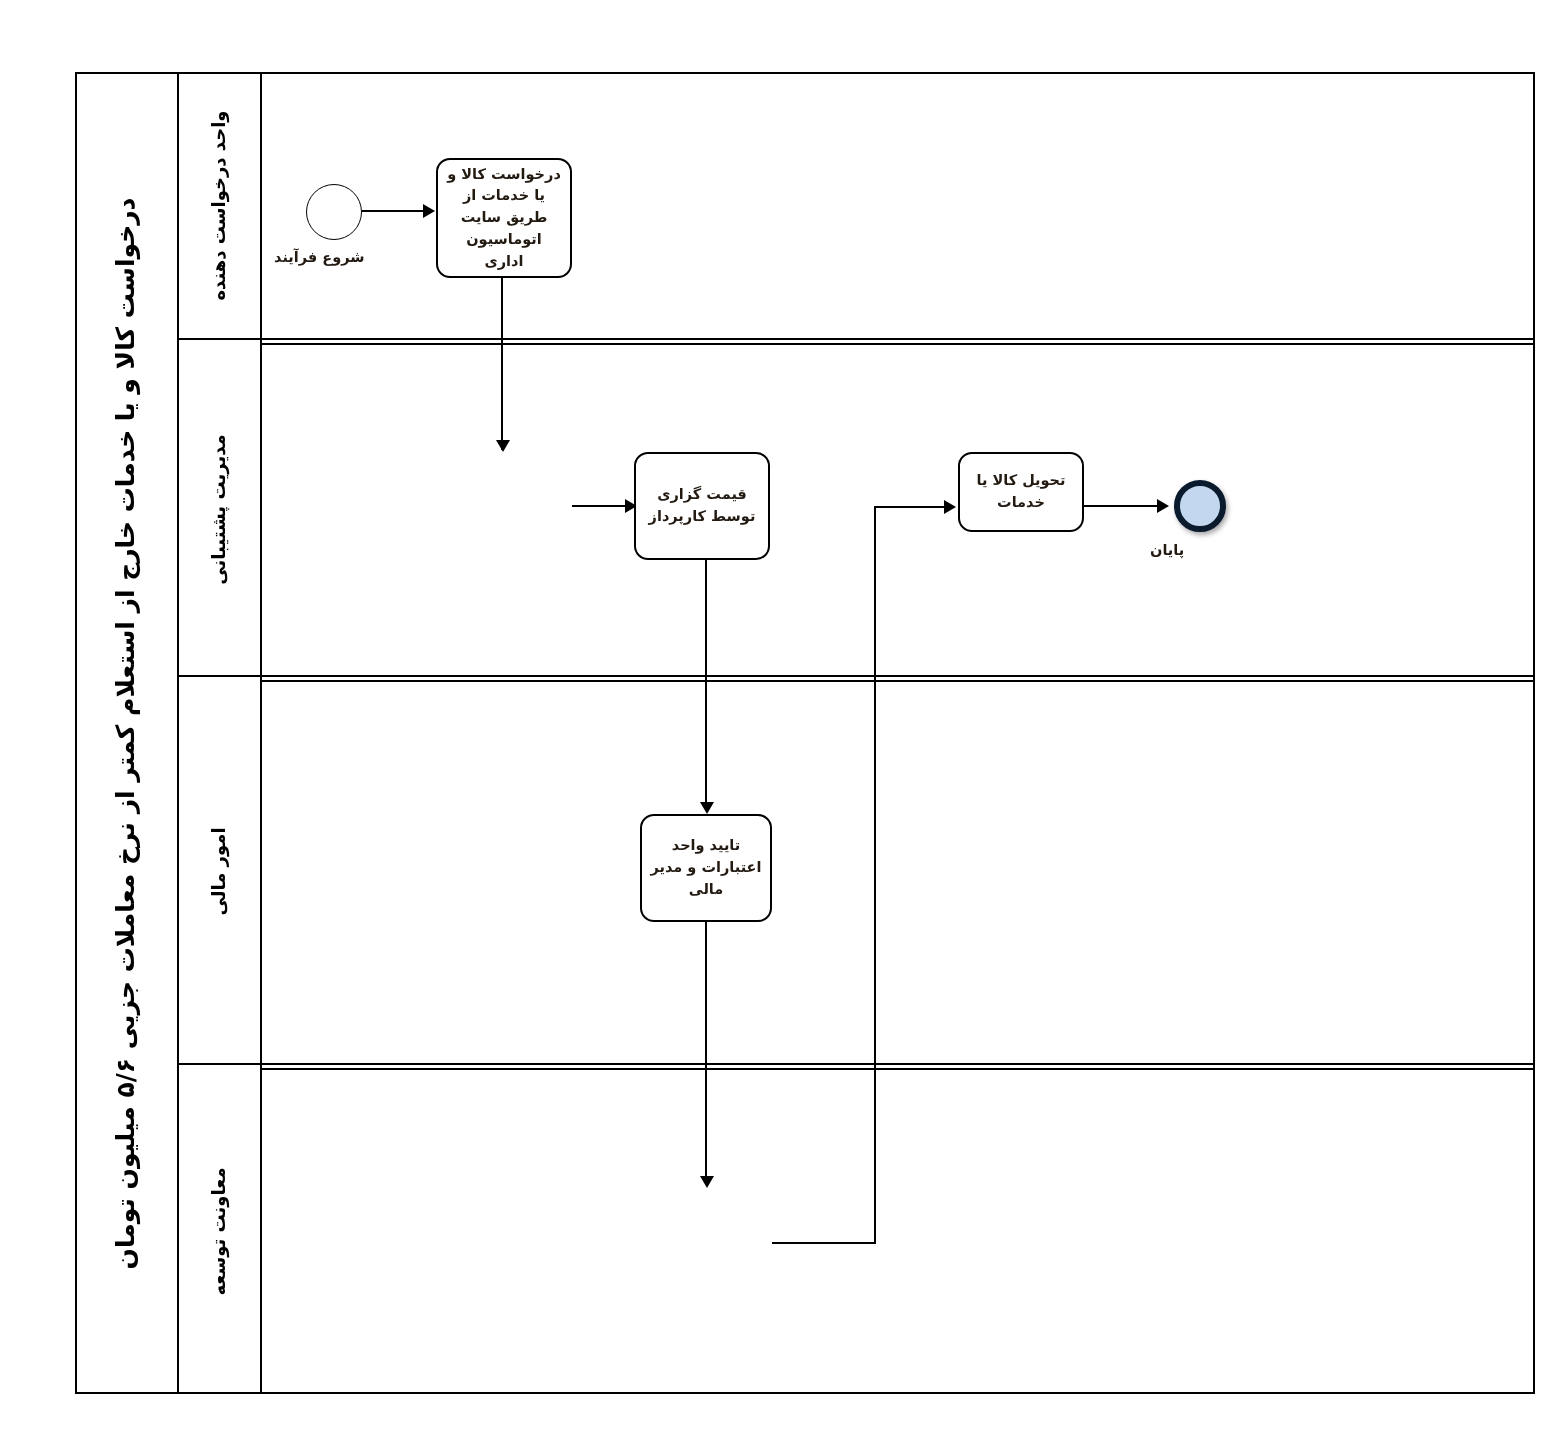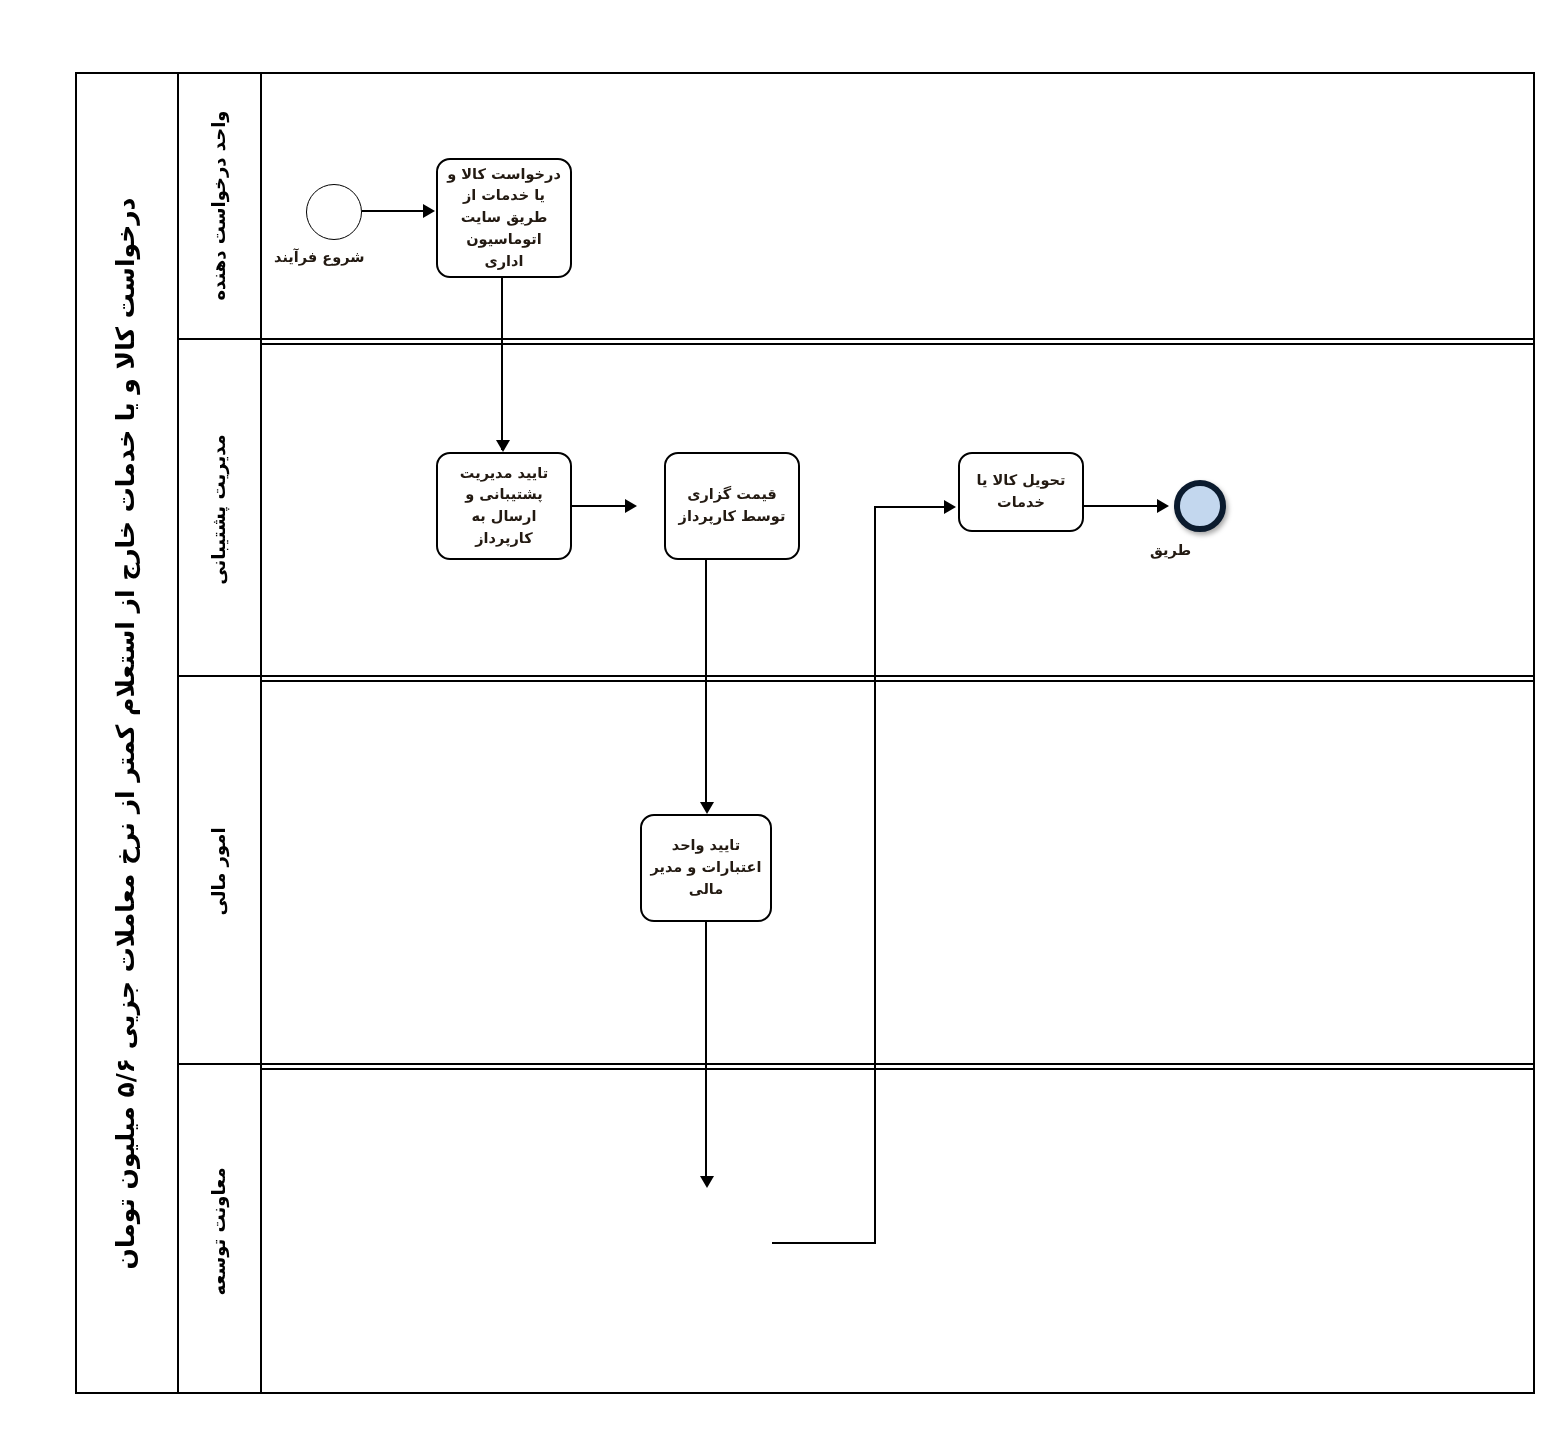--- a/index.html
+++ b/index.html
@@ -213,37 +213,36 @@
   <div class="event-caption" style="left:274px; top:249px; width:120px;">شروع فرآیند</div>
 
   <div class="conn h" style="left:362px; top:210px; width:62px;"></div>
   <div class="arrow right" style="left:423px; top:204px;"></div>
 
   <div class="task" style="left:436px; top:158px; width:136px; height:120px;">درخواست کالا و یا خدمات از طریق سایت اتوماسیون اداری</div>
 
   <div class="conn v" style="left:501px; top:278px; height:172px;"></div>
   <div class="arrow down" style="left:496px; top:440px;"></div>
 
-  <div class="task" style="left:436px; top:452px; width:136px; height:108px;">تایید مدیریت پشتیبانی و ارسال به کارپرداز</div>
 
   <div class="conn h" style="left:572px; top:505px; width:55px;"></div>
   <div class="arrow right" style="left:625px; top:499px;"></div>
 
-  <div class="task" style="left:664px; top:452px; width:136px; height:108px;">قیمت گزاری توسط کارپرداز</div>
+  <div class="task" style="left:634px; top:452px; width:136px; height:108px;">قیمت گزاری توسط کارپرداز</div>
 
   <div class="conn v" style="left:705px; top:560px; height:250px;"></div>
   <div class="arrow down" style="left:700px; top:802px;"></div>
 
   <div class="task" style="left:958px; top:452px; width:126px; height:80px;">تحویل کالا یا خدمات</div>
 
   <div class="conn h" style="left:1084px; top:505px; width:76px;"></div>
   <div class="arrow right" style="left:1157px; top:499px;"></div>
 
   <div class="event event-end" style="left:1174px; top:480px; width:52px; height:52px;"></div>
-  <div class="event-caption" style="left:1150px; top:542px; width:100px;">طریق</div>
+  <div class="event-caption" style="left:1150px; top:542px; width:100px;">پایان</div>
 
   <div class="task" style="left:640px; top:814px; width:132px; height:108px;">تایید واحد اعتبارات و مدیر مالی</div>
 
   <div class="conn v" style="left:705px; top:922px; height:262px;"></div>
   <div class="arrow down" style="left:700px; top:1176px;"></div>
 
 
   <div class="conn h" style="left:772px; top:1242px; width:104px;"></div>
   <div class="conn v" style="left:874px; top:508px; height:736px;"></div>
   <div class="conn h" style="left:874px; top:506px; width:72px;"></div>

